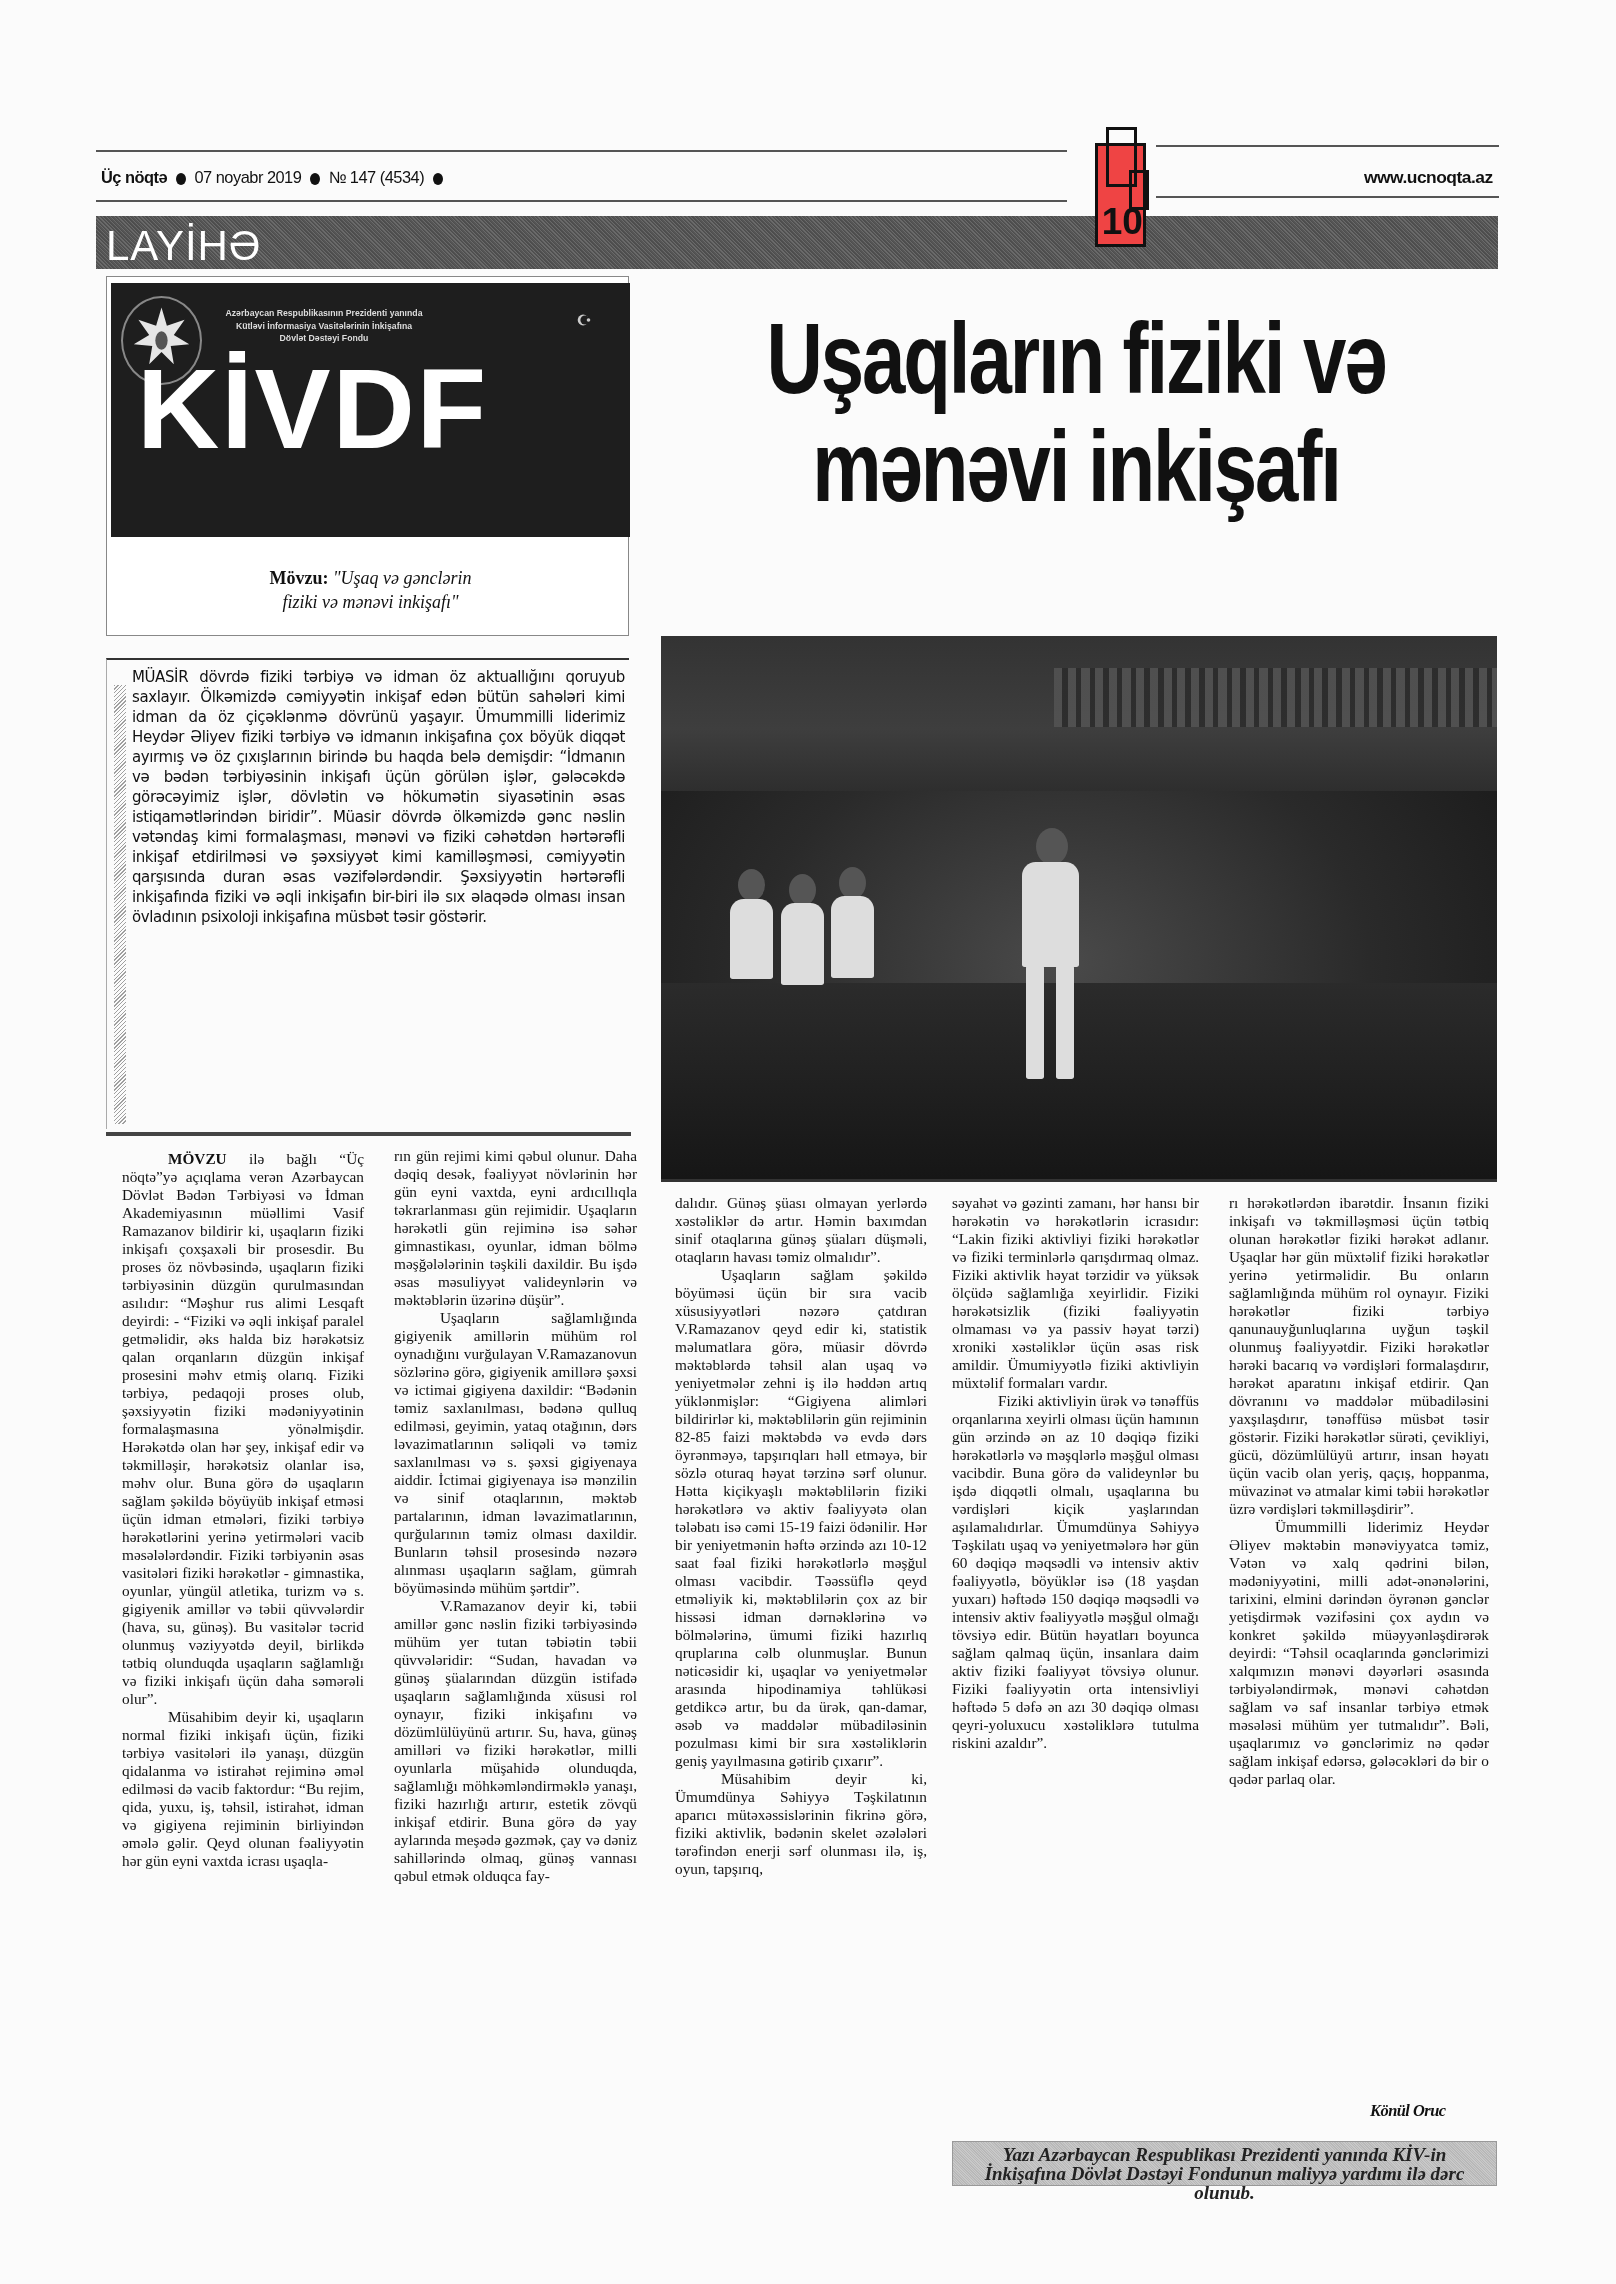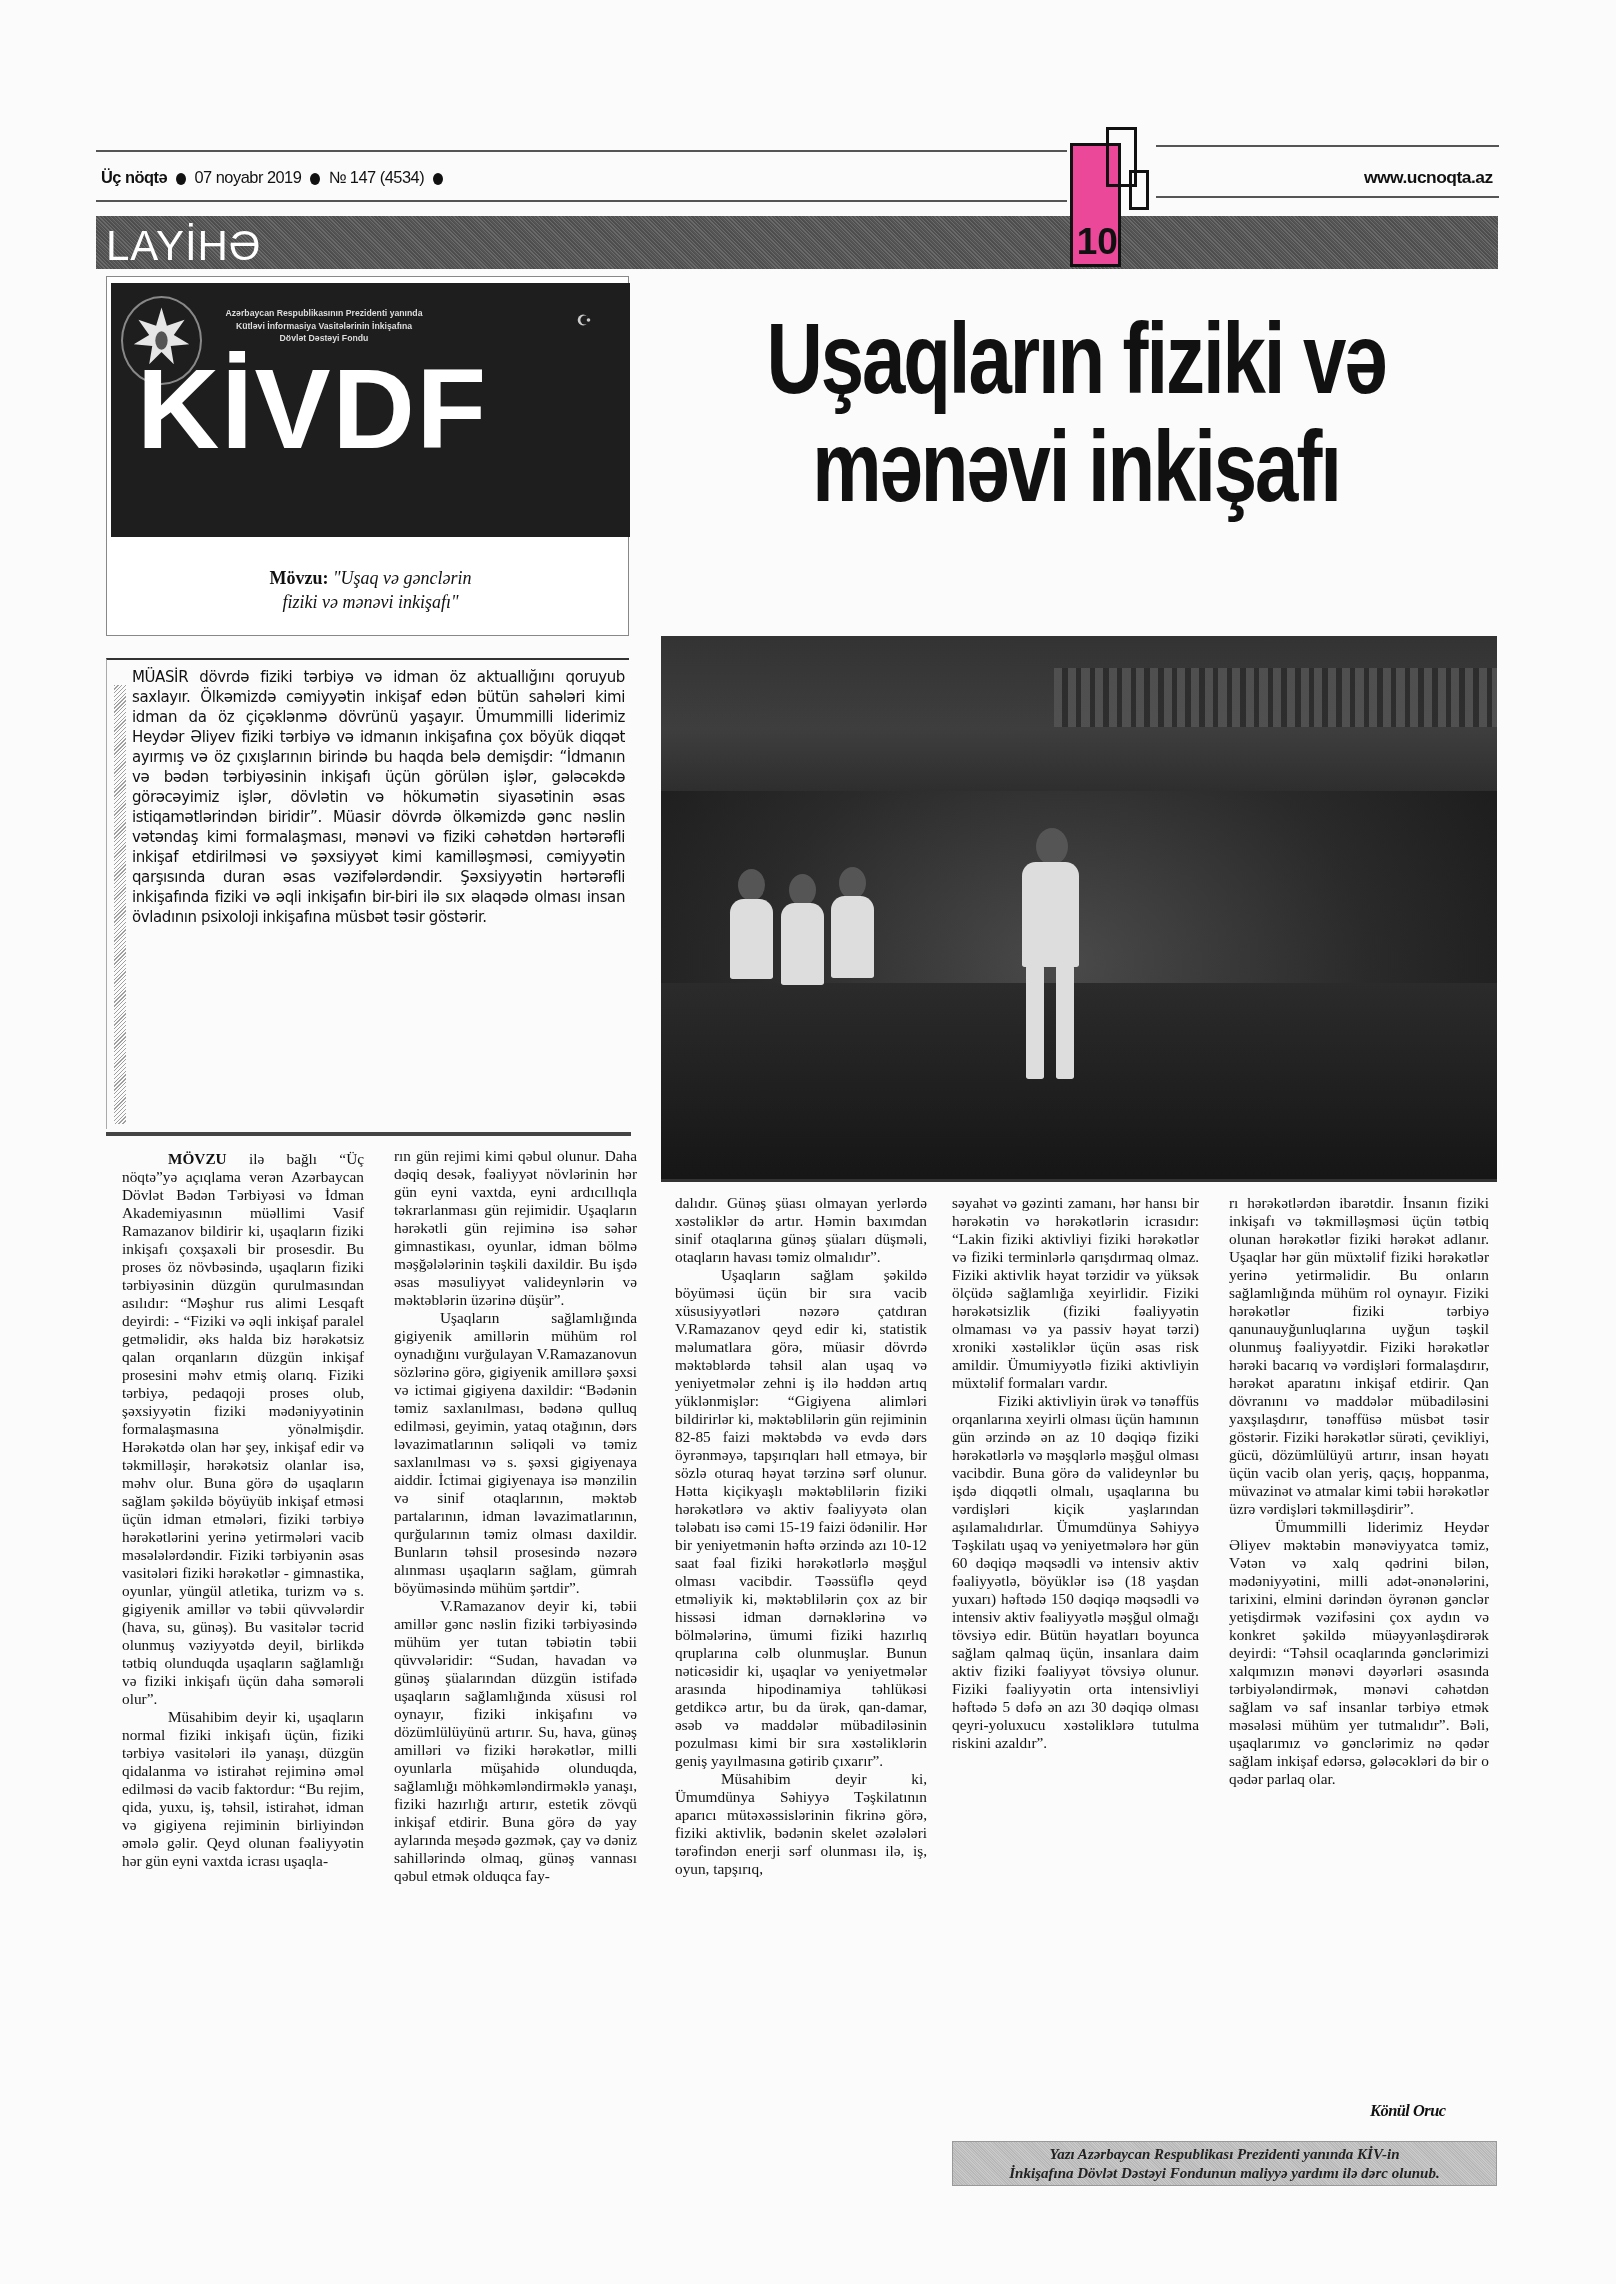--- a/index.html
+++ b/index.html
@@ -5,21 +5,21 @@
   * { box-sizing: border-box; margin: 0; padding: 0; }
   html, body { width: 1617px; height: 2313px; background: #fbfbfb; overflow: hidden; }
   body { position: relative; font-family: "Liberation Serif", serif; color: #111; }
 
   .rule { position: absolute; height: 1.8px; background: #555; }
   #masthead-line { position: absolute; left: 101px; top: 168px; font-family: "Liberation Sans", sans-serif; font-size: 16.4px; font-weight: bold; color: #111; letter-spacing: -0.5px; white-space: nowrap; }
   #masthead-line .normal { font-weight: normal; }
   #masthead-line .dot { display: inline-block; width: 10px; height: 12px; border-radius: 50%; background: #111; vertical-align: middle; margin: 0 4.6px; }
   #site-url { position: absolute; left: 1364px; top: 167px; font-family: "Liberation Sans", sans-serif; font-size: 17.4px; font-weight: bold; letter-spacing: -0.5px; }
 
-  #page-num-box { position: absolute; left: 1070px; top: 143px; width: 51px; height: 124px; border: 3.7px solid #111; background: #ec4899; z-index: 3; }
+  #page-num-box { position: absolute; left: 1095px; top: 143px; width: 51px; height: 104px; border: 3.7px solid #111; background: #ef4444; z-index: 3; }
   #page-num-box span { position: absolute; left: 3.7px; bottom: 3.7px; font-family: "Liberation Sans", sans-serif; font-weight: bold; font-size: 37px; line-height: 1; }
   #deco-box-1 { position: absolute; left: 1106px; top: 127px; width: 31px; height: 60px; border: 3.7px solid #111; z-index: 4; }
   #deco-box-2 { position: absolute; left: 1129px; top: 170px; width: 20px; height: 40px; border: 3.7px solid #111; z-index: 4; background: transparent; }
 
   #section-band { position: absolute; left: 96px; top: 216px; width: 1402px; height: 53px; background: repeating-linear-gradient(45deg, #555 0 0.9px, #6a6a6a 0.9px 1.8px, #4d4d4d 1.8px 2.7px); }
   #section-label { position: absolute; left: 106px; top: 222px; font-family: "Liberation Sans", sans-serif; font-size: 42px; color: #fff; letter-spacing: 0.9px; }
 
   #kivdf-box { position: absolute; left: 106px; top: 276px; width: 523px; height: 360px; border: 0.9px solid #888; background: #fff; }
   #kivdf-logo { position: absolute; left: 111px; top: 283px; width: 519px; height: 254px; background: #1e1e1e; }
   #emblem { position: absolute; left: 121px; top: 296px; width: 81px; height: 89px; border-radius: 50%; border: 2.3px solid #888; }
@@ -51,21 +51,21 @@
   .col p.cont { text-indent: 0; }
   .col b { font-weight: bold; }
   #col1 { left: 122px; top: 1150px; width: 242px; }
   #col2 { left: 394px; top: 1147px; width: 243px; }
   #col3 { left: 675px; top: 1194px; width: 252px; font-family: Liberation Serif, serif; }
   #col4 { left: 952px; top: 1194px; width: 247px; }
   #col5 { left: 1229px; top: 1194px; width: 260px; }
   #photo-bottom-rule { position: absolute; left: 661px; top: 1179px; width: 836px; height: 2.7px; background: #333; }
 
   #author { position: absolute; left: 1370px; top: 2101px; font-style: italic; font-weight: bold; font-size: 16.4px; letter-spacing: -0.5px; }
-  #funding-note { position: absolute; left: 952px; top: 2141px; width: 545px; height: 45px; background: repeating-linear-gradient(45deg, #c8c8c8 0 0.9px, #b8b8b8 0.9px 1.8px); border: 0.9px solid #999; text-align: center; font-style: italic; font-weight: bold; font-size: 15px; line-height: 19px; padding-top: 2.7px; color: #222; }
+  #funding-note { position: absolute; left: 952px; top: 2141px; width: 545px; height: 45px; background: repeating-linear-gradient(45deg, #c8c8c8 0 0.9px, #b8b8b8 0.9px 1.8px); border: 0.9px solid #999; text-align: center; font-style: italic; font-weight: bold; font-size: 19px; line-height: 19px; padding-top: 2.7px; color: #222; }
 </style>
 </head>
 <body>
 
 <div class="rule" style="left:96px; top:150px; width:971px;"></div>
 <div class="rule" style="left:96px; top:200px; width:971px;"></div>
 <div class="rule" style="left:1156px; top:145px; width:343px;"></div>
 <div class="rule" style="left:1156px; top:196px; width:343px;"></div>
 
 <div id="masthead-line">

